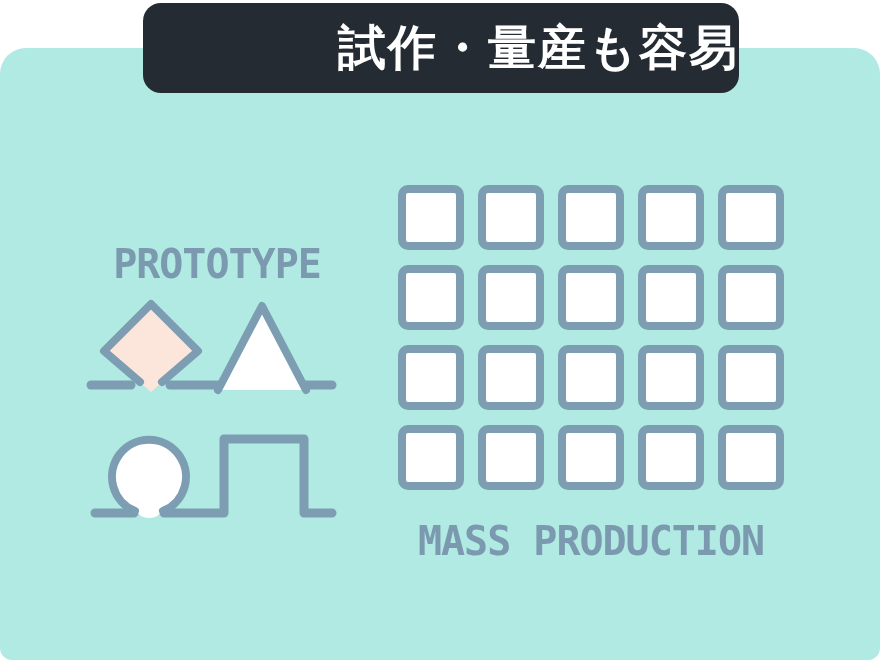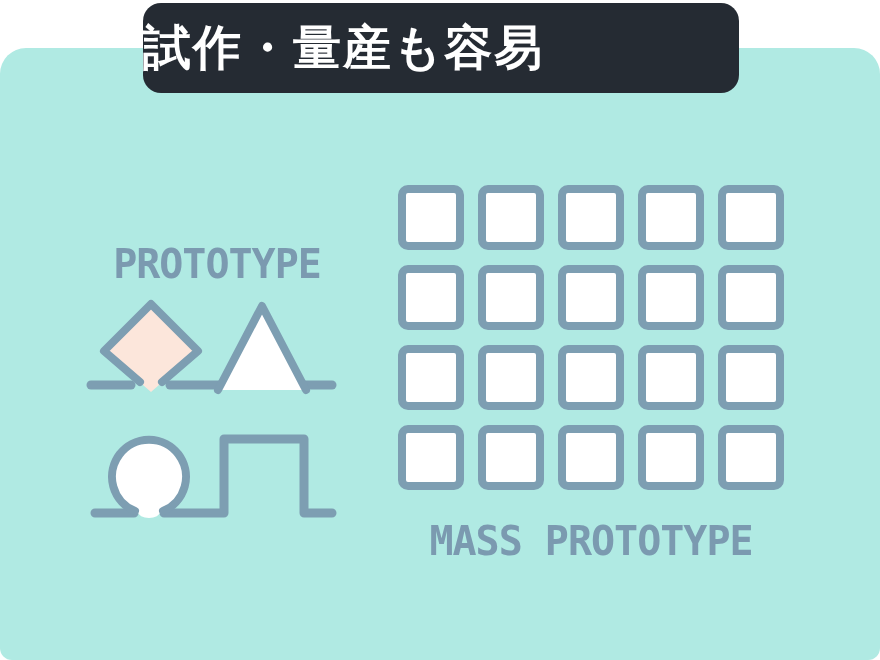--- a/index.html
+++ b/index.html
@@ -37,21 +37,21 @@
   .banner {
     position: absolute;
     left: 143px;
     top: 3px;
     width: 596px;
     height: 90px;
     background: var(--banner-bg, #252b33);
     border-radius: 18px;
     display: flex;
     align-items: center;
-    justify-content: flex-start;
+    justify-content: flex-end;
   }
   .banner-label {
     color: var(--banner-text, #ffffff);
     font-size: 48px;
     font-weight: bold;
     letter-spacing: 2px;
     white-space: nowrap;
     font-family: "Liberation Sans", sans-serif;
   }
 
@@ -149,15 +149,15 @@
       <div class="cell"></div>
       <div class="cell"></div>
       <div class="cell"></div>
       <div class="cell"></div>
       <div class="cell"></div>
       <div class="cell"></div>
       <div class="cell"></div>
       <div class="cell"></div>
     </div>
 
-  <div class="mono-heading mass-heading">MASS PROTOTYPE</div>
+  <div class="mono-heading mass-heading">MASS PRODUCTION</div>
 
 </div>
 
 </body></html>

